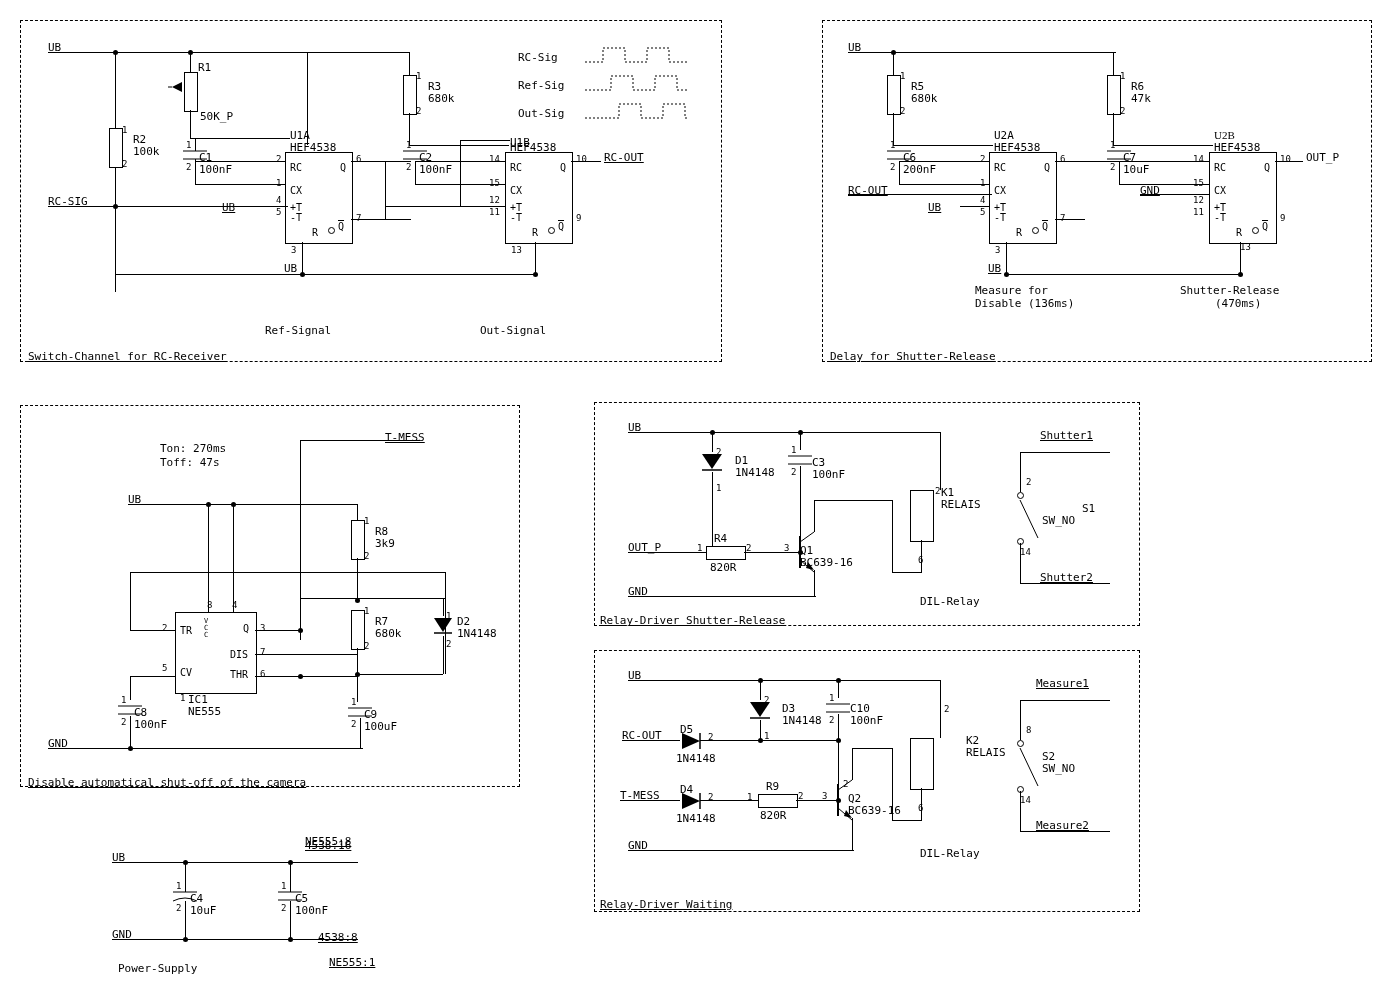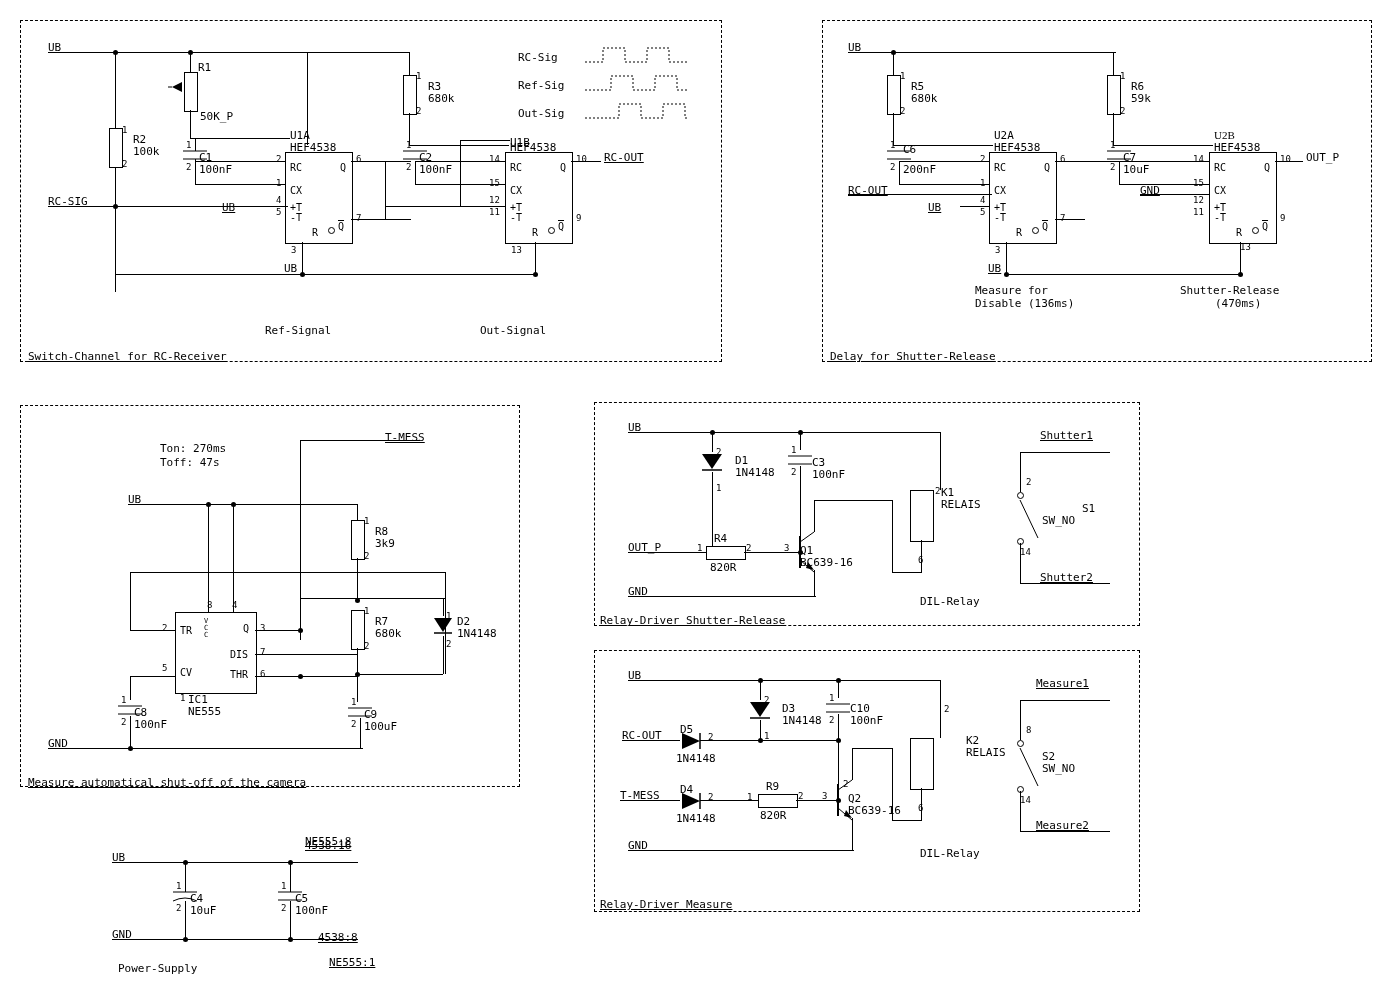--- a/index.html
+++ b/index.html
@@ -171,31 +171,31 @@
 <div class="lbl" style="left:911px;top:93px;">680k</div>
 <div class="v" style="left:893px;top:113px;height:32px;"></div>
 <div class="h" style="left:893px;top:145px;width:100px;"></div>
 
 <svg width="30" height="24" style="left:887px;top:145px;">
   <line x1="0" y1="6" x2="24" y2="6" stroke="#000"></line>
   <line x1="0" y1="14" x2="24" y2="14" stroke="#000"></line>
 </svg>
 <div class="tiny" style="left:890px;top:141px;">1</div>
 <div class="tiny" style="left:890px;top:163px;">2</div>
-<div class="lbl" style="left:903px;top:144px;">C6</div>
+<div class="lbl" style="left:903px;top:152px;">C6</div>
 <div class="lbl" style="left:903px;top:164px;">200nF</div>
 <div class="h" style="left:899px;top:161px;width:90px;"></div>
 <div class="h" style="left:899px;top:184px;width:90px;"></div>
 <div class="v" style="left:899px;top:161px;height:23px;"></div>
 
 <div class="box" style="left:1107px;top:75px;width:12px;height:38px;"></div>
 <div class="tiny" style="left:1120px;top:72px;">1</div>
 <div class="tiny" style="left:1120px;top:107px;">2</div>
 <div class="lbl" style="left:1131px;top:81px;">R6</div>
-<div class="lbl" style="left:1131px;top:93px;">59k</div>
+<div class="lbl" style="left:1131px;top:93px;">47k</div>
 <div class="v" style="left:1113px;top:113px;height:32px;"></div>
 <div class="h" style="left:1113px;top:145px;width:100px;"></div>
 
 <svg width="30" height="24" style="left:1107px;top:145px;">
   <line x1="0" y1="6" x2="24" y2="6" stroke="#000"></line>
   <line x1="0" y1="14" x2="24" y2="14" stroke="#000"></line>
 </svg>
 <div class="tiny" style="left:1110px;top:141px;">1</div>
 <div class="tiny" style="left:1110px;top:163px;">2</div>
 <div class="lbl" style="left:1123px;top:152px;">C7</div>
@@ -258,21 +258,21 @@
 <div class="lbl" style="left:1306px;top:152px;">OUT_P</div>
 <div class="h" style="left:1140px;top:194px;width:70px;"></div>
 <div class="lbl u" style="left:1140px;top:185px;">GND</div>
 
 <div class="lbl" style="left:975px;top:285px;">Measure for</div>
 <div class="lbl" style="left:975px;top:298px;">Disable (136ms)</div>
 <div class="lbl" style="left:1180px;top:285px;">Shutter-Release</div>
 <div class="lbl" style="left:1215px;top:298px;">(470ms)</div>
 
 <div class="blk" style="left:20px;top:405px;width:498px;height:380px;"></div>
-<div class="ttl" style="left:28px;top:776px;">Measure automatical shut-off of the camera</div>
+<div class="ttl" style="left:28px;top:776px;">Disable automatical shut-off of the camera</div>
 
 <div class="lbl" style="left:160px;top:443px;">Ton:  270ms</div>
 <div class="lbl" style="left:160px;top:457px;">Toff: 47s</div>
 
 <div class="h" style="left:300px;top:440px;width:120px;"></div>
 <div class="lbl u" style="left:385px;top:432px;">T-MESS</div>
 <div class="v" style="left:300px;top:440px;height:200px;"></div>
 
 <div class="h" style="left:128px;top:504px;width:230px;"></div>
 <div class="lbl u" style="left:128px;top:494px;">UB</div>
@@ -443,21 +443,21 @@
     </svg>
 <div class="lbl" style="left:1082px;top:503px;">S1</div>
 <div class="lbl" style="left:1042px;top:515px;">SW_NO</div>
 <div class="ocirc" style="left:1017px;top:538px;"></div>
 <div class="tiny" style="left:1020px;top:548px;">14</div>
 <div class="v" style="left:1020px;top:543px;height:40px;"></div>
 <div class="h" style="left:1020px;top:583px;width:90px;"></div>
 <div class="lbl u" style="left:1040px;top:572px;">Shutter2</div>
 
 <div class="blk" style="left:594px;top:650px;width:544px;height:260px;"></div>
-<div class="ttl" style="left:600px;top:898px;">Relay-Driver Measure</div>
+<div class="ttl" style="left:600px;top:898px;">Relay-Driver Waiting</div>
 
 <div class="h" style="left:628px;top:680px;width:312px;"></div>
 <div class="lbl u" style="left:628px;top:670px;">UB</div>
 <div class="dot" style="left:758px;top:678px;"></div>
 <div class="dot" style="left:836px;top:678px;"></div>
 <div class="v" style="left:760px;top:680px;height:20px;"></div>
 <div class="v" style="left:838px;top:680px;height:18px;"></div>
 <div class="v" style="left:940px;top:680px;height:58px;"></div>
 
 <svg width="26" height="22" style="left:748px;top:700px;">

